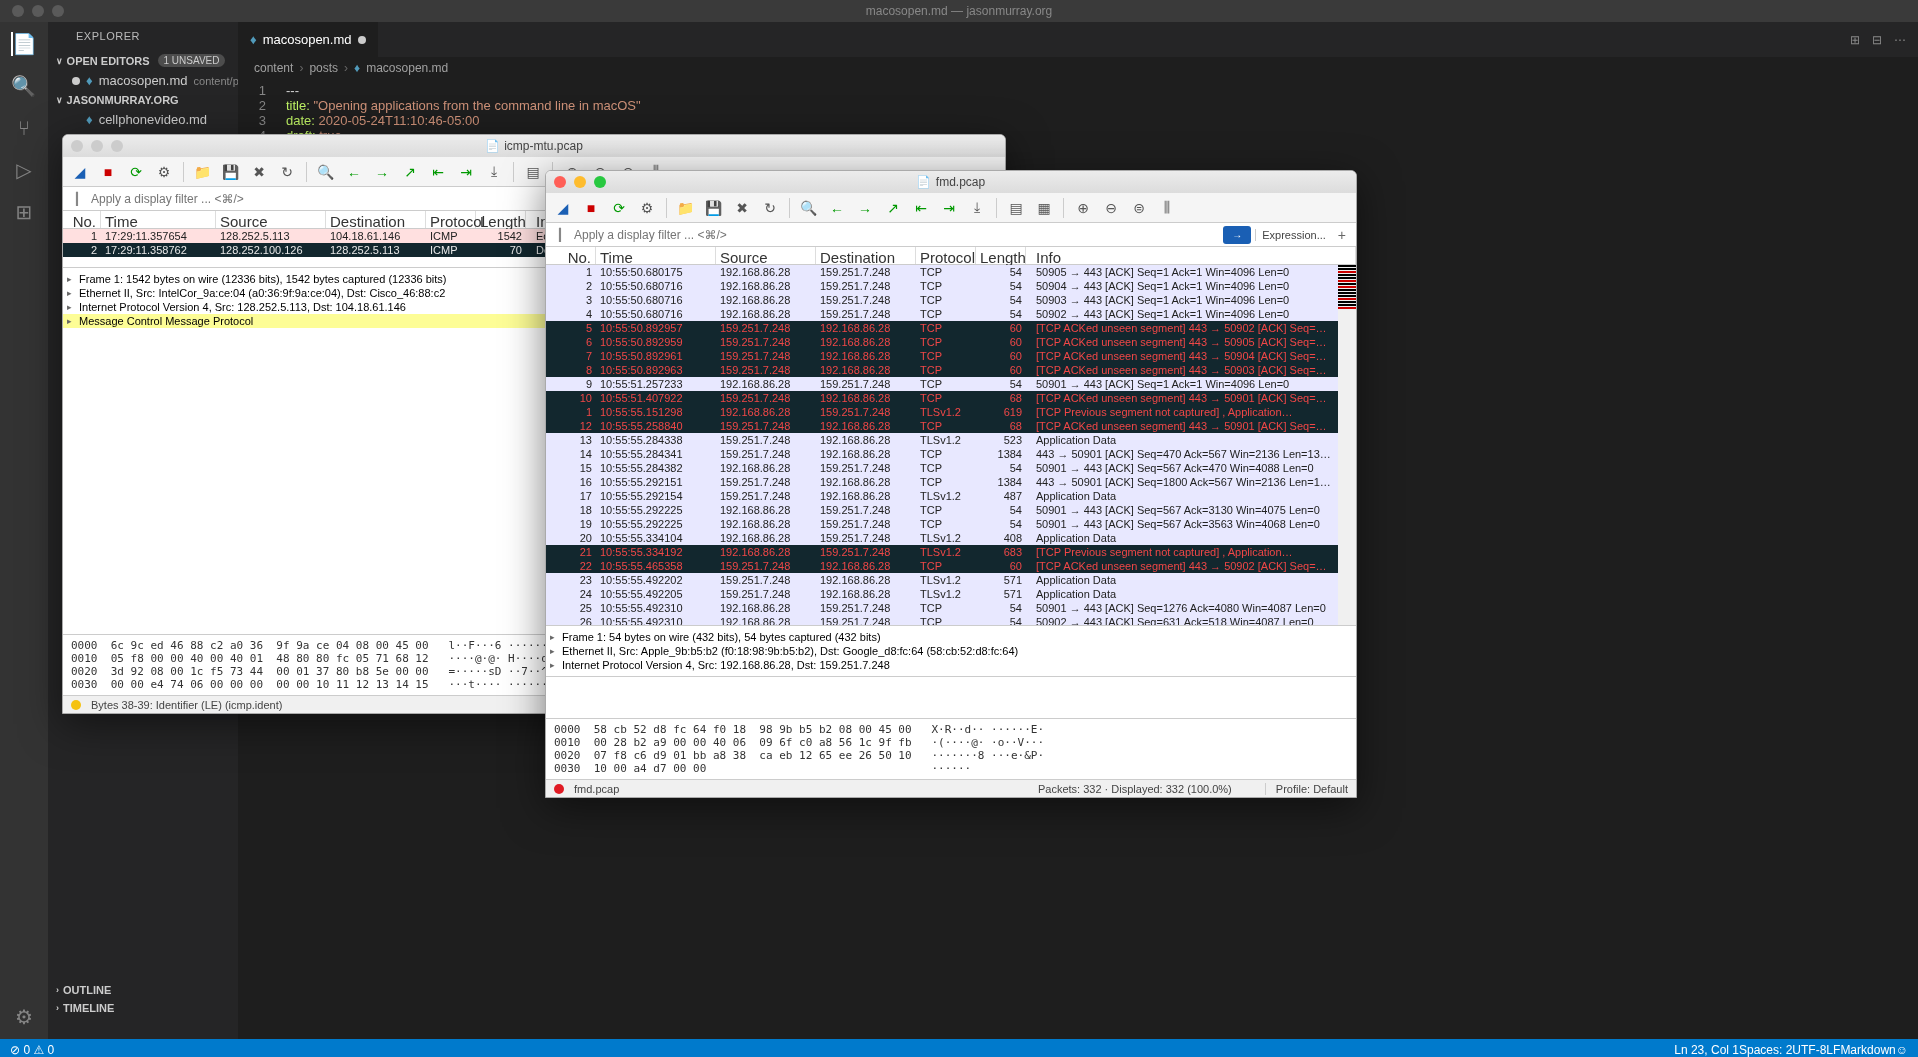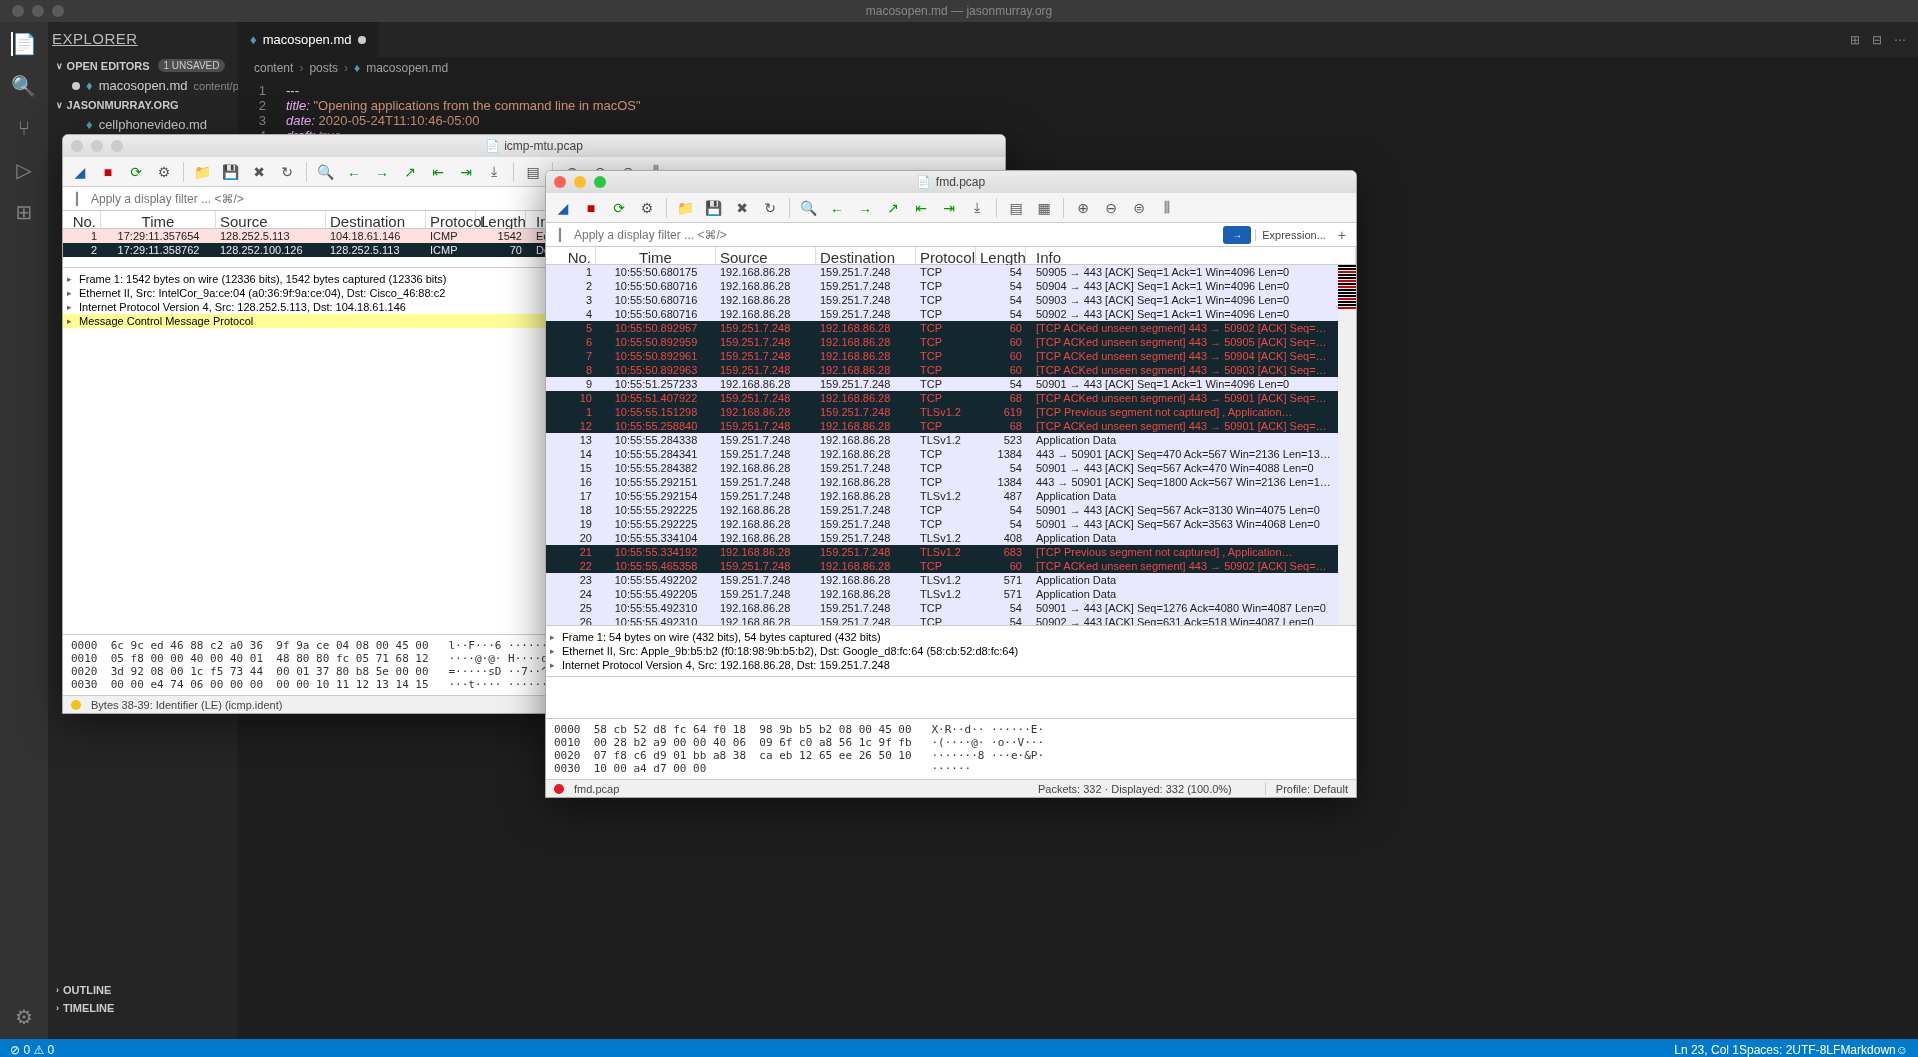--- a/index.html
+++ b/index.html
@@ -15,41 +15,41 @@
 .mac-titlebar .title-center { position: absolute; left: 50%; transform: translateX(-50%); color: #888; font-size: 12px; }
 
 
 .vscode { display: flex; height: calc(100% - 40px); }
 .activity-bar { width: 48px; background: #333333; display: flex; flex-direction: column; align-items: center; padding-top: 10px; gap: 18px; }
 .activity-icon { width: 24px; height: 24px; color: #858585; display: flex; align-items: center; justify-content: center; font-size: 20px; }
 .activity-icon.active { color: #fff; border-left: 2px solid #fff; margin-left: -2px; padding-left: 2px; }
 .activity-settings { margin-top: auto; margin-bottom: 10px; }
 
 .sidebar { width: 190px; background: #252526; color: #ccc; font-size: 11px; overflow: hidden; }
-.sidebar-header { padding: 8px 4px; font-size: 15px; color: #bbb; letter-spacing: 0.5px; text-decoration: underline; }
+.sidebar-header { padding: 8px 28px; font-size: 11px; color: #bbb; letter-spacing: 0.5px; }
 .sidebar-section { padding: 4px 8px; font-size: 11px; font-weight: 600; color: #ccc; display: flex; align-items: center; gap: 4px; }
 .badge-unsaved { background: #4d4d4d; color: #ccc; padding: 1px 6px; border-radius: 8px; font-size: 10px; font-weight: normal; margin-left: 4px; }
 .file-item { padding: 2px 8px 2px 24px; display: flex; align-items: center; gap: 6px; color: #ccc; font-size: 13px; }
 .file-item .mod-dot { width: 8px; height: 8px; border-radius: 50%; background: #ccc; flex-shrink: 0; }
 .file-item .icon-md { color: #519aba; }
 .outline-section { position: absolute; bottom: 40px; width: 190px; left: 48px; background: #252526; }
 .outline-row, .timeline-row { padding: 3px 8px; font-size: 11px; font-weight: 600; color: #ccc; display: flex; align-items: center; }
 
 .editor { flex: 1; background: #1e1e1e; color: #d4d4d4; display: flex; flex-direction: column; }
 .tabs { display: flex; background: #252526; height: 35px; align-items: stretch; }
 .tab { display: flex; align-items: center; padding: 0 12px; background: #1e1e1e; gap: 6px; font-size: 13px; color: #fff; }
 .tab .icon-md { color: #519aba; font-style: italic; }
 .tab .mod-dot { width: 8px; height: 8px; border-radius: 50%; background: #ccc; }
 .tab-actions { margin-left: auto; display: flex; align-items: center; gap: 12px; padding-right: 12px; color: #888; }
 .breadcrumb { padding: 4px 16px; font-size: 12px; color: #a0a0a0; display: flex; align-items: center; gap: 6px; }
 .breadcrumb .sep { color: #666; }
 .code-area { flex: 1; padding: 4px 0 0 0; font-family: Menlo, Monaco, monospace; font-size: 13px; position: relative; }
 .code-line { display: flex; }
 .line-num { width: 48px; text-align: right; padding-right: 20px; color: #858585; }
-.code-txt .key { color: #f0abfc; font-style: italic; }
+.code-txt .key { color: #bef264; }
 .code-txt .str { color: #ce9178; }
 
 
 .status-bar { height: 22px; background: #007acc; color: #fff; display: flex; align-items: center; padding: 0 10px; font-size: 12px; gap: 14px; }
 .status-right { margin-left: auto; display: flex; }
 .status-item { display: flex; align-items: center; gap: 4px; }
 
 
 .wireshark-window { position: absolute; background: #fff; border: 1px solid #aaa; box-shadow: 0 10px 40px rgba(0,0,0,0.5); border-radius: 6px 6px 0 0; overflow: hidden; display: flex; flex-direction: column; }
 .ws-titlebar { height: 22px; background: linear-gradient(#ececec, #dcdcdc); display: flex; align-items: center; justify-content: center; position: relative; font-size: 12px; color: #444; }
@@ -72,21 +72,21 @@
 .ws-packet-header > div { padding: 2px 4px; border-right: 1px solid #ddd; }
 .ws-packets { background: #fff; font-family: "Lucida Console", Monaco, monospace; font-size: 11px; overflow: hidden; }
 .ws-row { display: flex; height: 14px; line-height: 14px; white-space: pre; }
 .ws-row > div { padding: 0 4px; overflow: hidden; }
 .pkt-normal { background: #e8e8ff; color: #222; }
 .pkt-pink { background: #ffe0e0; color: #222; }
 .pkt-error { background: #12272e; color: #f04747; }
 .pkt-dark { background: #12272e; color: #e8e8e8; }
 
 .col-no { width: 50px; text-align: right; }
-.col-time { width: 120px; text-align: center; }
+.col-time { width: 120px; }
 .col-src { width: 100px; }
 .col-dst { width: 100px; }
 .col-proto { width: 60px; }
 .col-len { width: 50px; text-align: right; }
 .col-info { flex: 1; padding-left: 10px !important; }
 
 .ws1 .col-no { width: 38px; text-align: right; }
 .ws1 .col-time { width: 115px; }
 .ws1 .col-src { width: 110px; }
 .ws1 .col-dst { width: 100px; }

